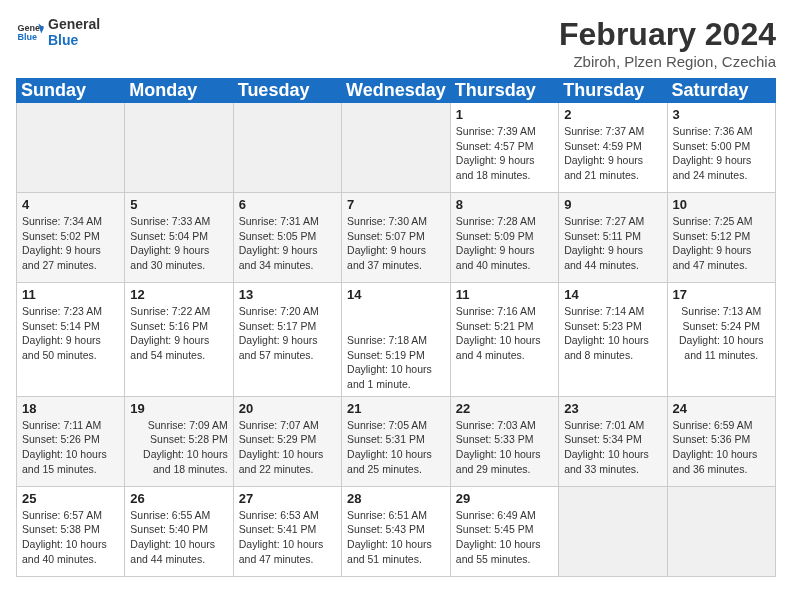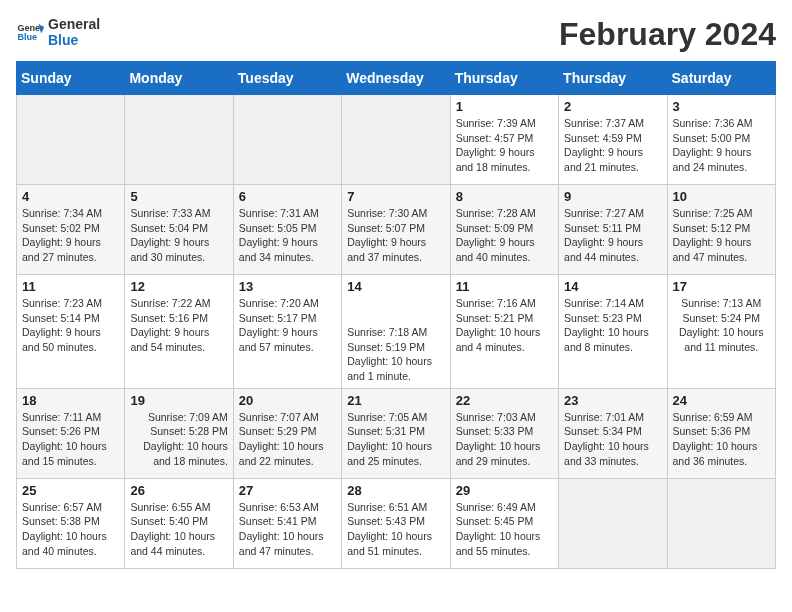--- a/index.html
+++ b/index.html
@@ -39,23 +39,23 @@
       font-weight: normal;
     }
     table {
       width: 100%;
       border-collapse: collapse;
       font-size: 11px;
     }
     thead tr th {
       background: #1a6fc4;
       color: #fff;
-      padding: 8px 4px;
+      padding: 1px 4px;
       text-align: left;
-      font-size: 14px;
+      font-size: 18px;
       border: 1px solid #1a6fc4;
     }
     tbody tr td {
       border: 1px solid #ccc;
       vertical-align: top;
       padding: 4px 5px;
       width: calc(100% / 7);
       min-height: 80px;
       height: 90px;
     }
@@ -93,20 +93,21 @@
       <text x="2" y="32" font-size="13" font-weight="bold" fill="#1a6fc4" font-family="Arial">Blue</text>
       <polygon points="32,8 40,14 36,22" fill="#1a6fc4"></polygon>
     </svg>
     <div>
       <div style="font-size:14px;font-weight:bold;color:#333;">General</div>
       <div style="font-size:14px;font-weight:bold;color:#1a6fc4;">Blue</div>
     </div>
   </div>
   <div class="title-area">
     <h1>February 2024</h1>
+    <h2>Zbiroh, Plzen Region, Czechia</h2>
   </div>
 </div>
 
 <table>
   <thead>
     <tr>
     <th>Sunday</th>
         <th>Monday</th>
         <th>Tuesday</th>
         <th>Wednesday</th>

